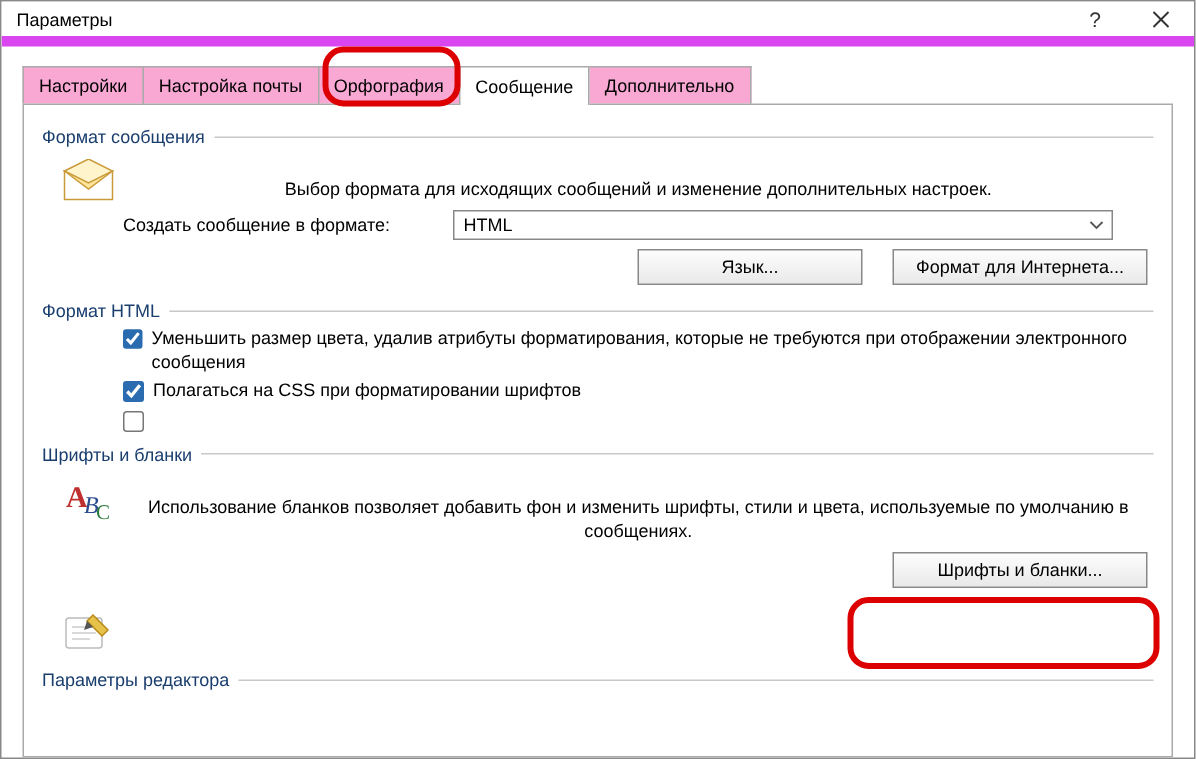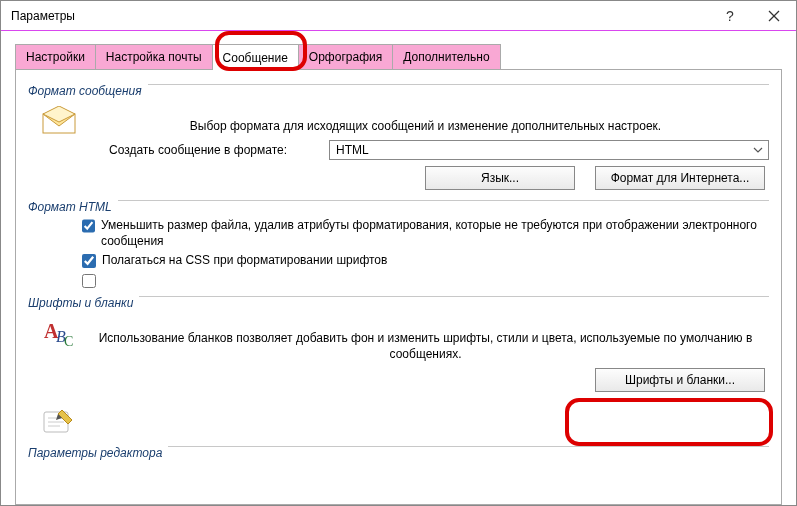--- a/index.html
+++ b/index.html
@@ -13,21 +13,21 @@
     height: 506px;
     overflow: hidden;
     border: 1px solid #888;
   }
   .titlebar {
     display: flex;
     align-items: center;
     height: 30px;
     padding: 0 0 0 10px;
     background: #fff;
-    border-bottom: 1px solid #d946ef;
+    border-bottom: 7px solid #d946ef;
   }
   .titlebar .title { flex: 1; font-size: 12px; }
   .titlebar .ctrl {
     width: 44px; height: 30px;
     display: flex; align-items: center; justify-content: center;
     font-size: 14px; color: #333;
     cursor: pointer;
   }
   .content {
     padding: 10px 14px 0 14px;
@@ -65,23 +65,22 @@
   .body {
     border: 1px solid #aaa;
     border-top: 1px solid #aaa;
     padding: 6px 12px 40px 12px;
     position: relative;
     min-height: 430px;
   }
   .group { margin-top: 8px; }
   .group-line {
     display: flex;
-    align-items: flex-start;
+    align-items: center;
     margin: 0 0 4px 0;
-    font-style: italic;
   }
   .group-label {
     color: #1a3e6e;
     font-size: 12px;
     padding-right: 6px;
     white-space: nowrap;
   }
   .group-rule {
     flex: 1;
     height: 1px;
@@ -93,21 +92,21 @@
   }
   .icon-cell {
     width: 46px;
     display: flex;
     justify-content: center;
     align-items: flex-start;
     padding-top: 2px;
   }
   .text-cell { flex: 1; }
   .desc { margin: 14px 0 6px 0; line-height: 1.35; text-align: center; }
-  .row { display: flex; align-items: center; margin: 4px 0; justify-content: flex-end; }
+  .row { display: flex; align-items: center; margin: 4px 0; }
   .label-col { width: 220px; }
   .combo {
     flex: 1;
     height: 20px;
     border: 1px solid #888;
     background: #fff;
     display: flex;
     align-items: center;
     padding: 0 22px 0 6px;
     position: relative;
@@ -166,22 +165,22 @@
       <line x1="11" y1="1" x2="1" y2="11" stroke="#333" stroke-width="1.3"></line>
     </svg>
   </div>
 </div>
 
 <div class="content">
 
   <div class="tabs">
     <div class="tab">Настройки</div>
     <div class="tab">Настройка почты</div>
+    <div class="tab">Орфография</div>
     <div class="tab active">Сообщение</div>
-    <div class="tab">Орфография</div>
     <div class="tab">Дополнительно</div>
     <div class="tab-highlight" style="left:200px; top:-10px; width:92px; height:40px;"></div>
   </div>
 
   <div class="body">
 
     <div class="group">
       <div class="group-line">
         <span class="group-label">Формат сообщения</span>
         <span class="group-rule"></span>
@@ -216,21 +215,21 @@
     </div>
 
     <div class="group">
       <div class="group-line">
         <span class="group-label">Формат HTML</span>
         <span class="group-rule"></span>
       </div>
       <div class="checks">
         <label class="check-row">
           <input type="checkbox" checked="" style="">
-          <span>Уменьшить размер файла, удалив атрибуты форматирования, которые не требуются при отображении электронного сообщения</span>
+          <span>Уменьшить размер цвета, удалив атрибуты форматирования, которые не требуются при отображении электронного сообщения</span>
         </label>
         <label class="check-row">
           <input type="checkbox" checked="" style="">
           <span>Полагаться на CSS при форматировании шрифтов</span>
         </label>
         <label class="check-row">
           <input type="checkbox" style="">
         </label>
       </div>
     </div>

